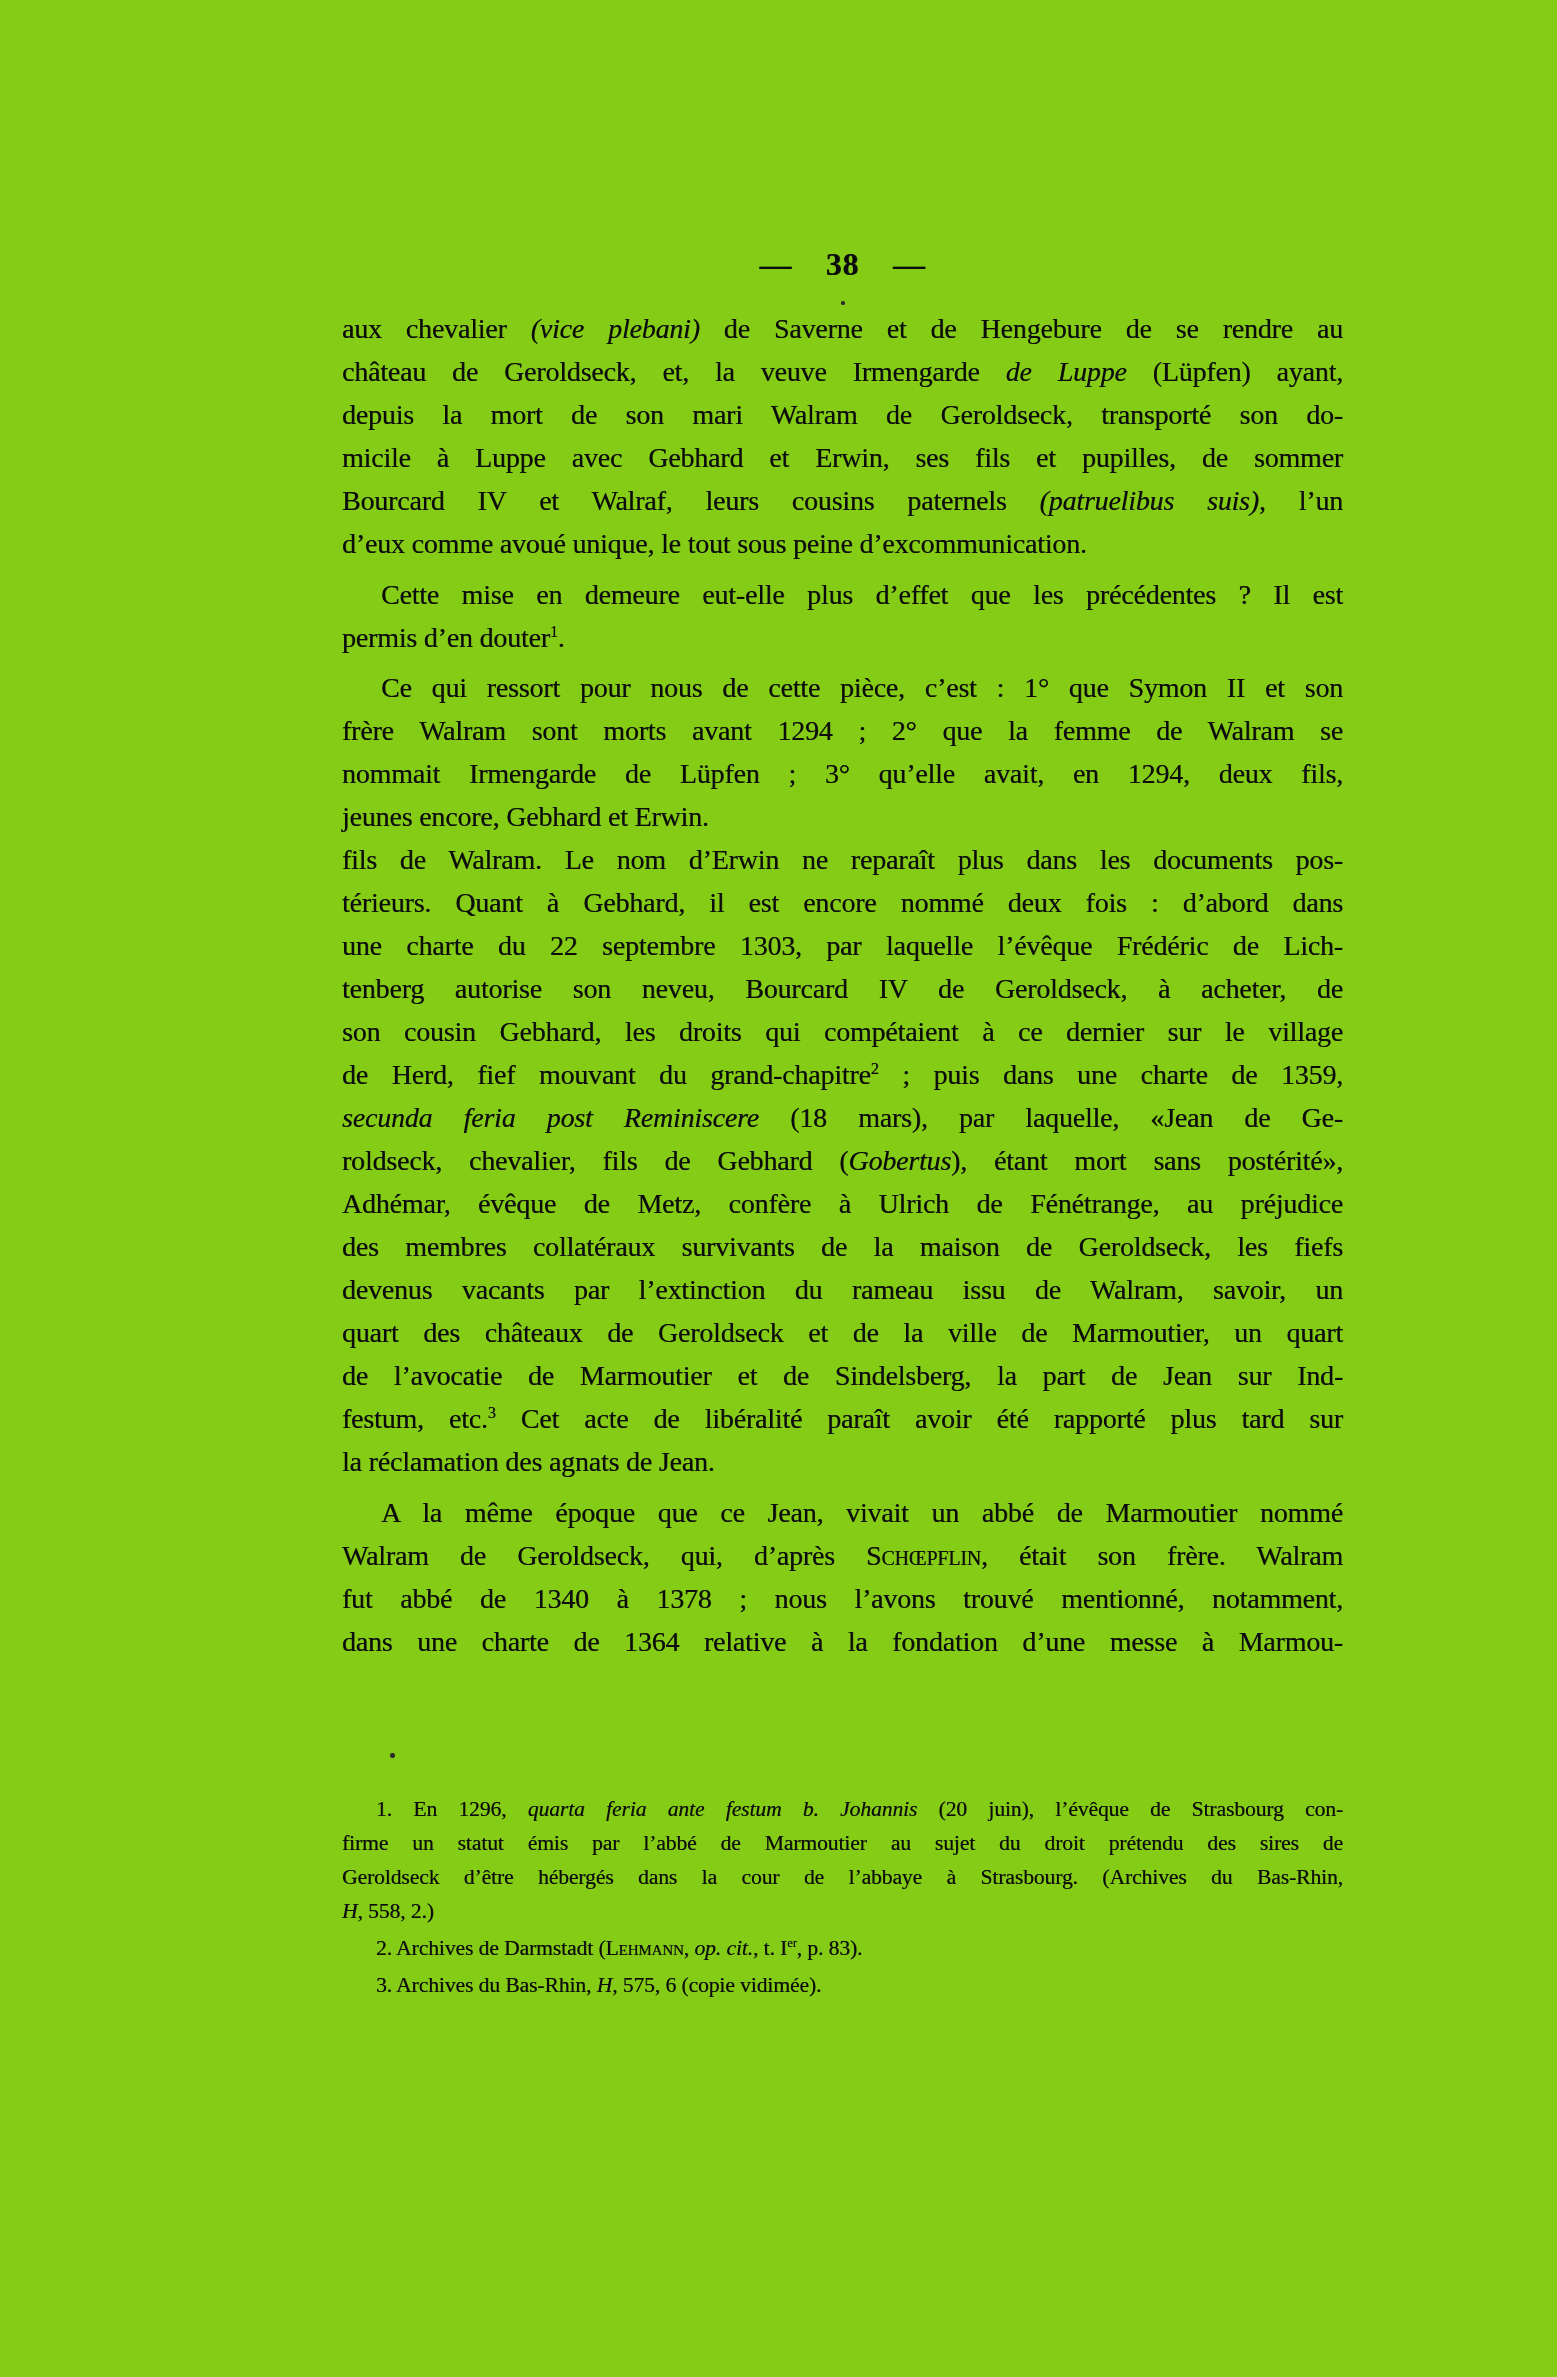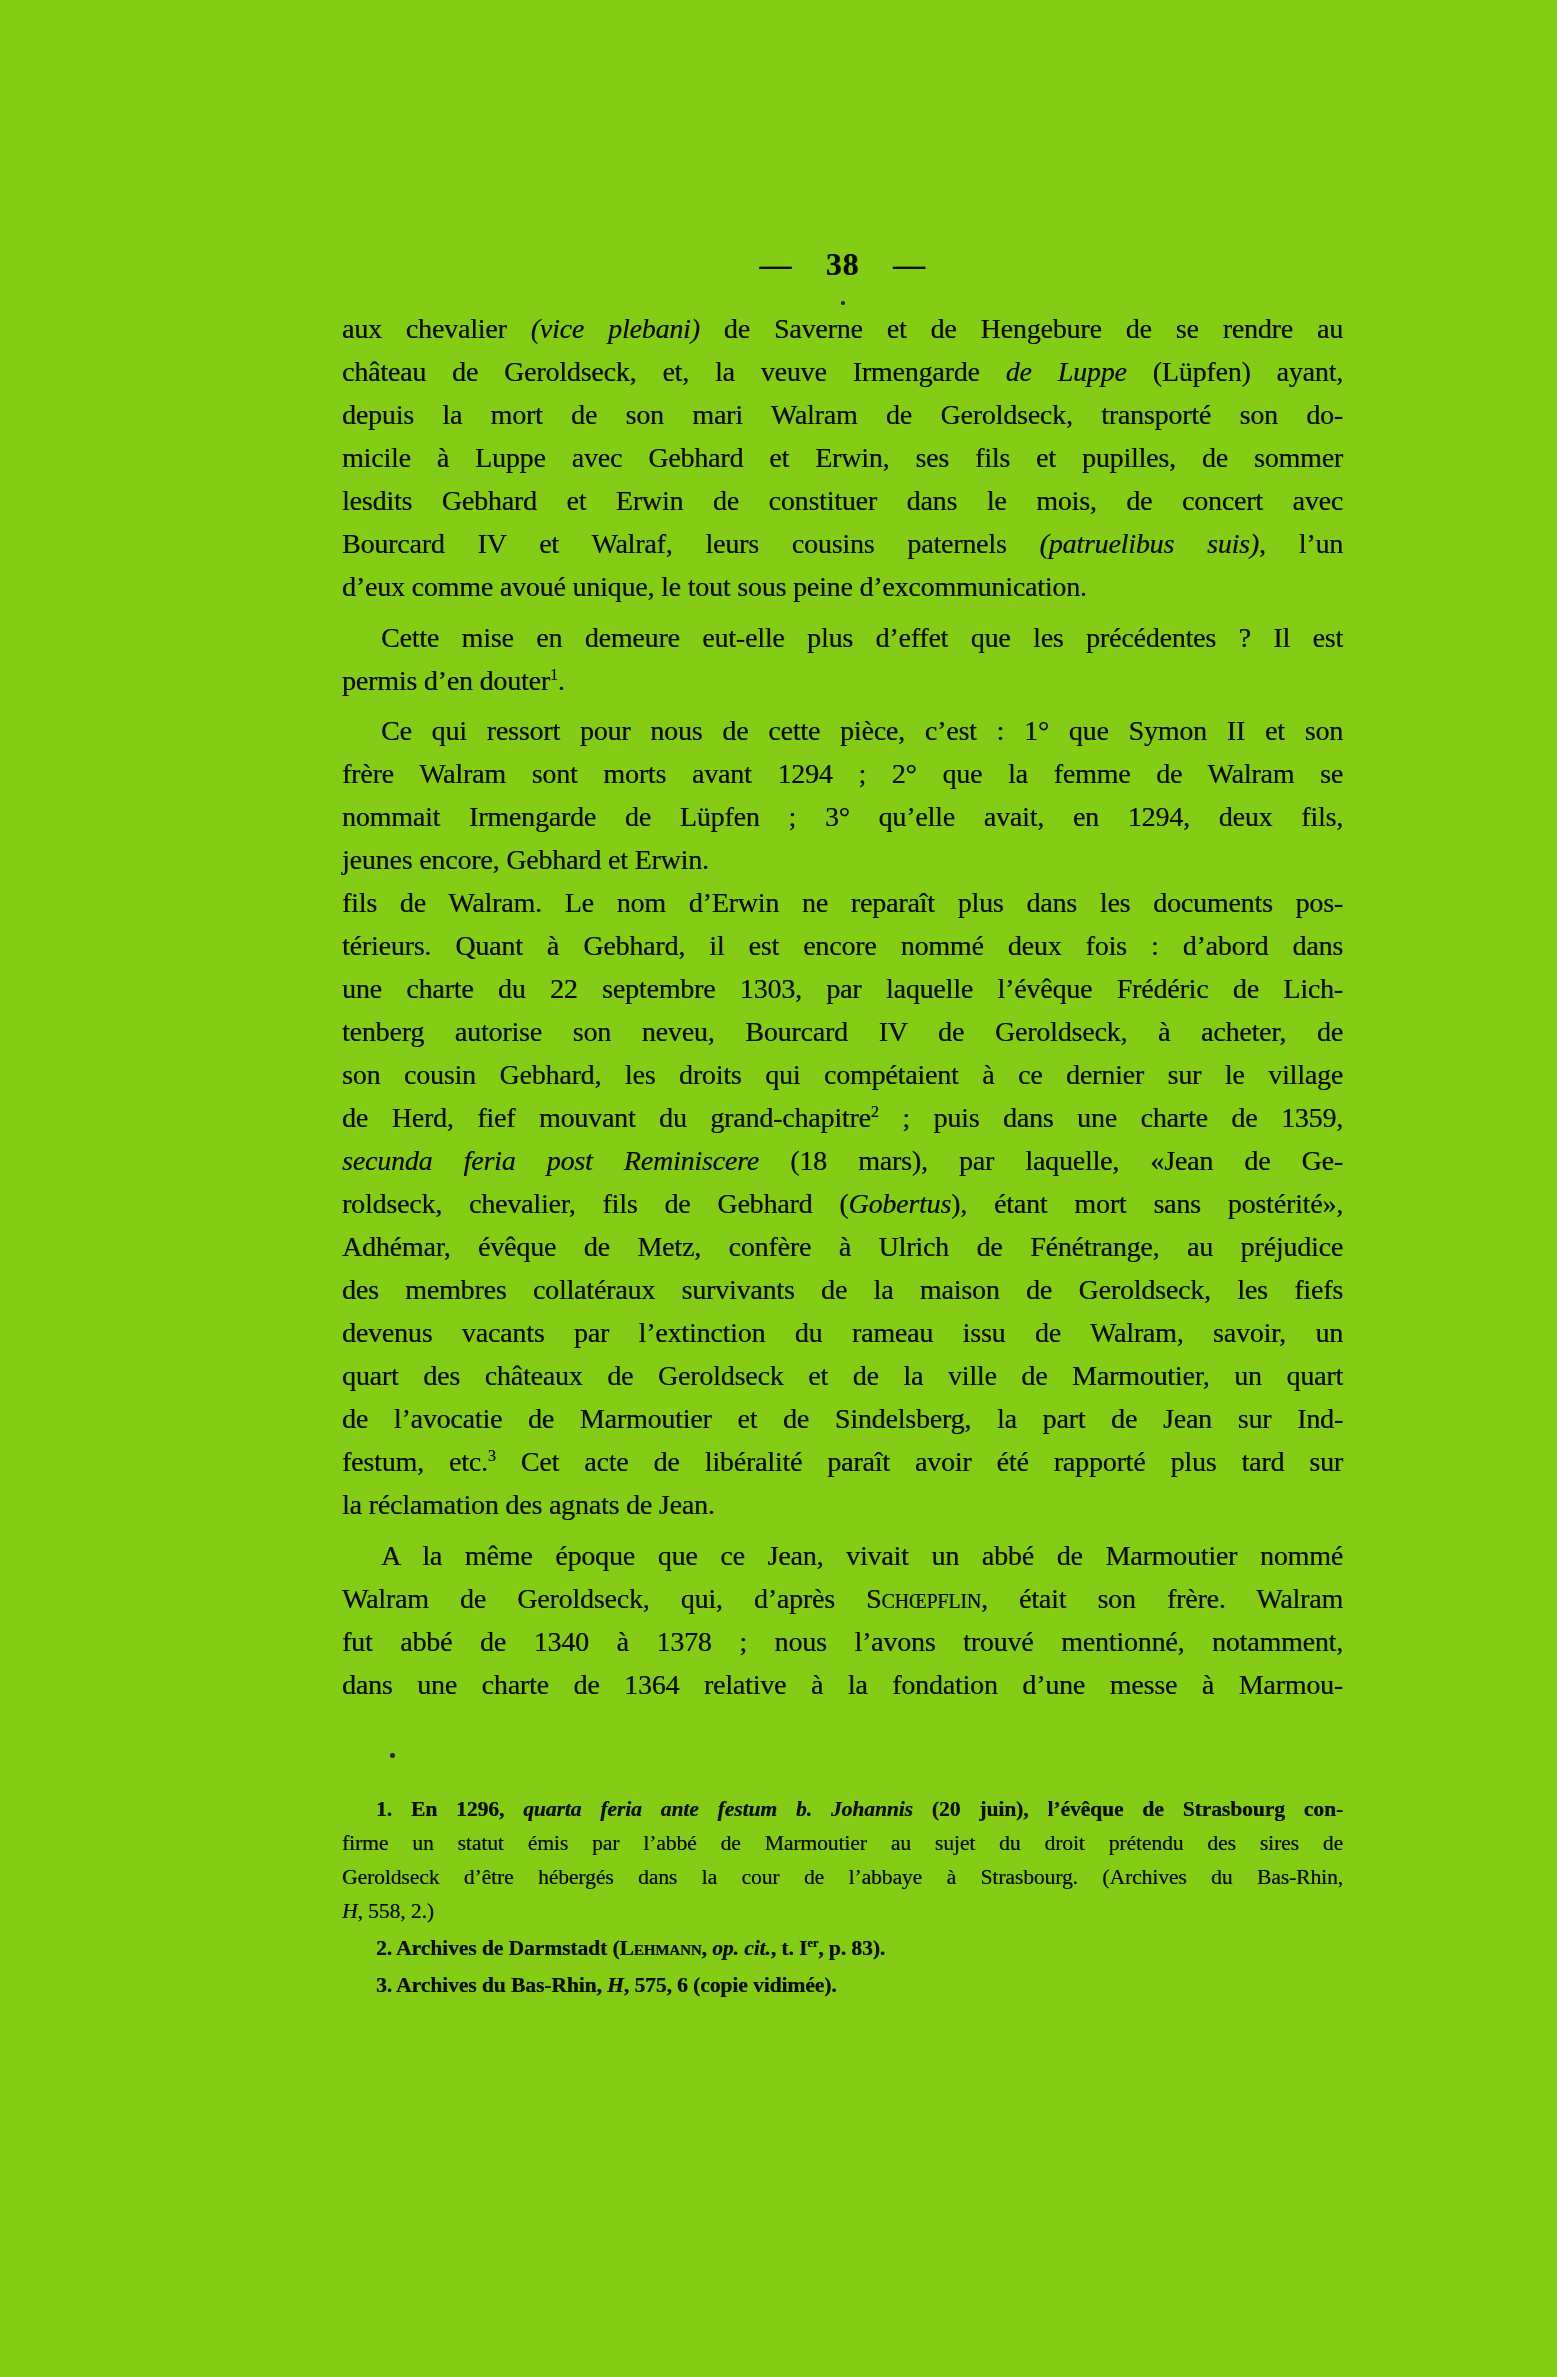--- a/index.html
+++ b/index.html
@@ -45,21 +45,21 @@
     font-size: 21.6px;
     line-height: 34px;
     letter-spacing: -0.1px;
   }
   .line {
     text-align: justify;
     text-align-last: justify;
   }
   .line.last { text-align-last: left; }
   .body-text .line.indent { text-indent: 39px; margin-top: 7.5px; }
-  .footnotes .line.indent { text-indent: 34px; margin-top: 3px; font-weight: bold; }
+  .footnotes .line.indent { text-indent: 34px; margin-top: 3px; }
   .i  { font-style: italic; }
   .sc { font-variant: small-caps; }
   .sup {
     font-size: 0.58em;
     vertical-align: super;
     line-height: 0;
   }
   .speck {
     position: absolute;
     width: 3.7px;
@@ -74,21 +74,20 @@
 <body>
 
 <div class="page">
   <div class="header">— 38 —</div>
 
   <div class="body-text">
       <div class="line"><span>aux chevalier </span><span class="i">(vice plebani)</span><span> de Saverne et de Hengebure de se rendre au</span></div>
       <div class="line"><span>château de Geroldseck, et, la veuve Irmengarde </span><span class="i">de Luppe</span><span> (Lüpfen) ayant,</span></div>
       <div class="line"><span>depuis la mort de son mari Walram de Geroldseck, transporté son do-</span></div>
       <div class="line"><span>micile à Luppe avec Gebhard et Erwin, ses fils et pupilles, de sommer</span></div>
-      <div class="line"><span>lesdits Gebhard et Erwin de constituer dans le mois, de concert avec</span></div>
       <div class="line"><span>Bourcard IV et Walraf, leurs cousins paternels </span><span class="i">(patruelibus suis)</span><span>, l’un</span></div>
       <div class="line last"><span>d’eux comme avoué unique, le tout sous peine d’excommunication.</span></div>
       <div class="line indent"><span>Cette mise en demeure eut-elle plus d’effet que les précédentes ? Il est</span></div>
       <div class="line last"><span>permis d’en douter</span><span class="sup">1</span><span>.</span></div>
       <div class="line indent"><span>Ce qui ressort pour nous de cette pièce, c’est : 1° que Symon II et son</span></div>
       <div class="line"><span>frère Walram sont morts avant 1294 ; 2° que la femme de Walram se</span></div>
       <div class="line"><span>nommait Irmengarde de Lüpfen ; 3° qu’elle avait, en 1294, deux fils,</span></div>
       <div class="line last"><span>jeunes encore, Gebhard et Erwin.</span></div>
       <div class="line"><span>fils de Walram. Le nom d’Erwin ne reparaît plus dans les documents pos-</span></div>
       <div class="line"><span>térieurs. Quant à Gebhard, il est encore nommé deux fois : d’abord dans</span></div>

